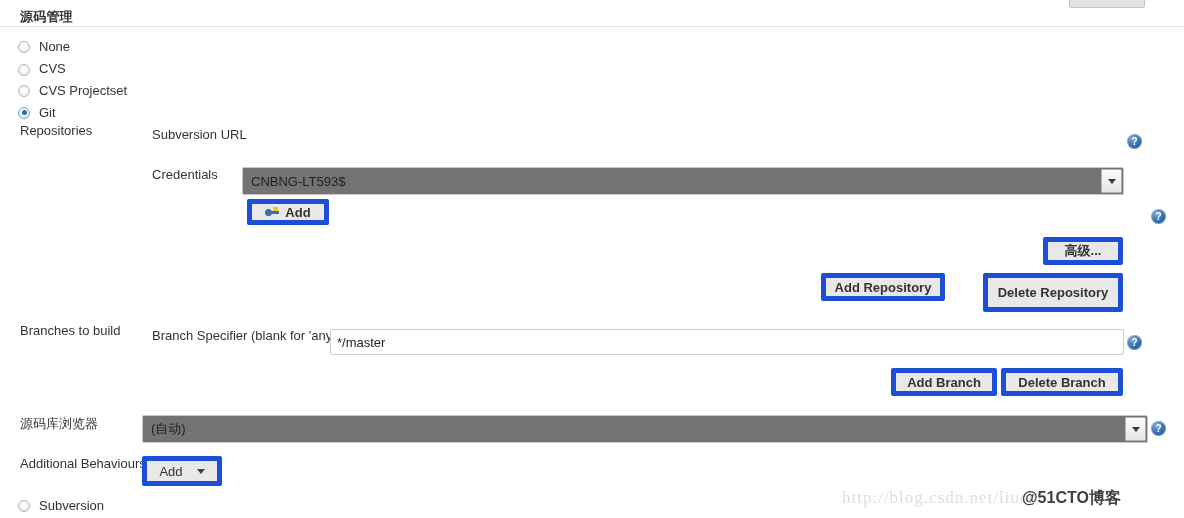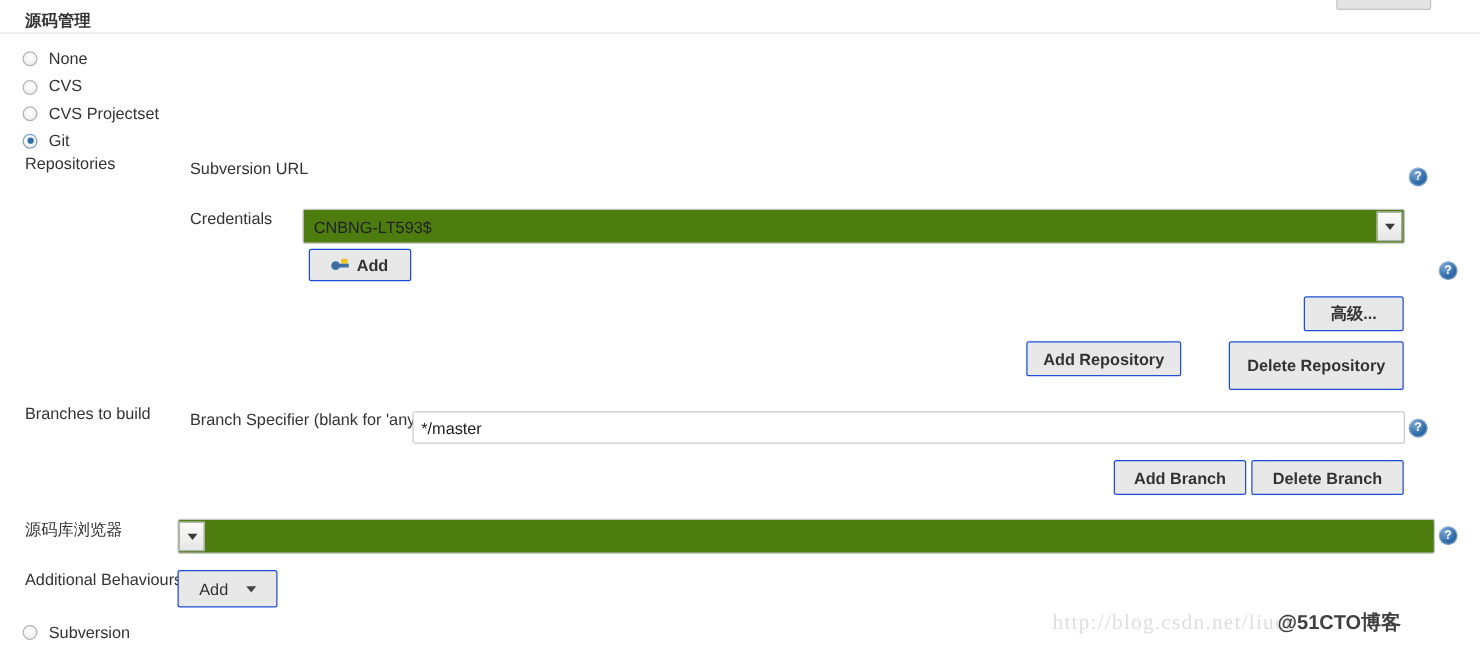--- a/index.html
+++ b/index.html
@@ -58,21 +58,21 @@
     position:absolute;box-sizing:border-box;
     border:1px solid #ccc;border-radius:2px;background:#fff;
     font-family:"Liberation Sans","DejaVu Sans",sans-serif;
     font-size:13px;color:#222;
     padding:0 6px;outline:none;
   }
 
   
   .sel{
     position:absolute;box-sizing:border-box;
-    border:1px solid #c6c6c6;border-radius:2px;background:#4d7c0f;
+    border:1px solid #c6c6c6;border-radius:2px;background:#737373;
     display:flex;align-items:center;
   }
   .sel .sel-text{
     flex:1;padding-left:8px;font-size:13px;color:#222;
     white-space:nowrap;overflow:hidden;text-overflow:ellipsis;
   }
   .sel .sel-btn{
     width:19px;align-self:stretch;margin:1px 1px 1px 0;
     background:linear-gradient(#fbfbfb,#e6e6e6);
     border:1px solid #b2b2b2;border-radius:1px;
@@ -80,21 +80,21 @@
   }
   .caret{
     width:0;height:0;border-left:4px solid transparent;border-right:4px solid transparent;
     border-top:5px solid #3b3b3b;
   }
 
   
   .btn{
     position:absolute;box-sizing:border-box;
     background:#e8e8e8;
-    border:1px solid #1d4ed8;border-radius:2px;
+    border:5px solid #1d4ed8;border-radius:2px;
     font-family:"Liberation Sans","DejaVu Sans",sans-serif;
     font-size:13px;color:#333;font-weight:bold;
     display:flex;align-items:center;justify-content:center;
     cursor:pointer;white-space:nowrap;
   }
   .btn.plain{font-weight:normal;}
 
   .btn-add-cred{gap:6px;}
   .key-icon{display:inline-block;width:14px;height:11px;position:relative;flex:none;}
   .key-icon:before{
@@ -208,20 +208,21 @@
 
   <div class="btn" style="left:1001px;top:368px;width:122px;height:28px;">
     <span>Delete Branch</span>
   </div>
   <div class="btn" style="left:891px;top:368px;width:106px;height:28px;">
     <span>Add Branch</span>
   </div>
 
   <div class="lbl-left" style="left:20px;top:415px;">源码库浏览器</div>
   <div class="sel" style="left:142px;top:415px;width:1006px;height:28px;">
+    <span class="sel-text">(自动)</span>
     <span class="sel-btn">
         <span class="caret"></span>
       </span>
   </div>
   <div class="help" style="left:1151px;top:421px;">?</div>
 
   <div class="lbl-left" style="left:20px;top:456px;">Additional Behaviours</div>
   <div class="btn btn-split plain" style="left:142px;top:456px;width:80px;height:30px;">
     <span>Add</span>
     <span class="split-caret"></span>

